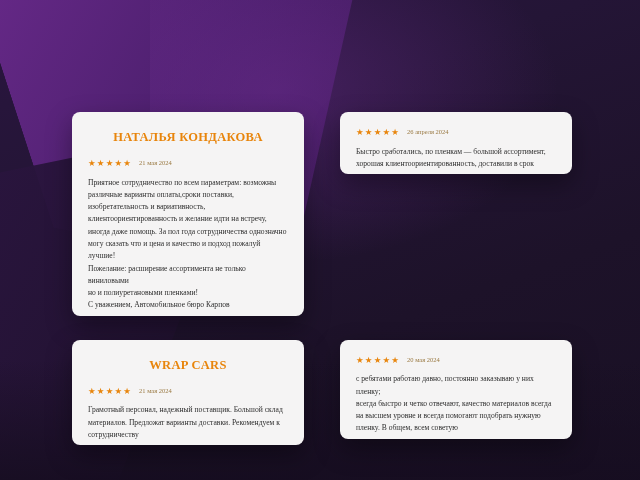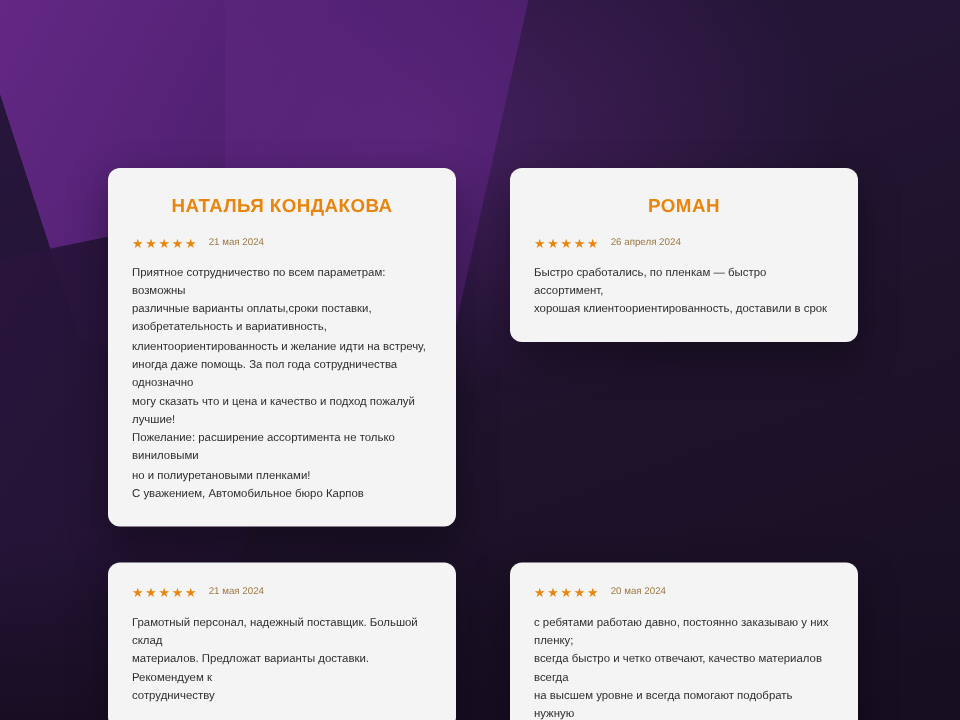--- a/index.html
+++ b/index.html
@@ -72,23 +72,24 @@
     width: 500px;
     display: grid;
     grid-template-columns: 232px 232px;
     column-gap: 36px;
     row-gap: 24px;
     align-items: start;
   }
   .review-card {
     background: #f5f4f4;
     border-radius: 8px;
-    padding: 16px 16px 16px 16px;
+    padding: 16px 16px 4px 16px;
     box-shadow: 0 10px 26px rgba(0,0,0,0.35);
     box-sizing: border-box;
+    font-family: Liberation Serif, serif;
   }
   .review-name {
     color: #e8850c;
     font-size: 12.5px;
     font-weight: bold;
     letter-spacing: 0.3px;
     text-align: center;
     margin: 2px 0 14px 0;
     text-transform: uppercase;
   }
@@ -140,30 +141,30 @@
 изобретательность и вариативность,
 клиентоориентированность и желание идти на встречу,
 иногда даже помощь. За пол года сотрудничества однозначно
 могу сказать что и цена и качество и подход пожалуй лучшие!
 Пожелание: расширение ассортимента не только виниловыми
 но и полиуретановыми пленками!
 С уважением, Автомобильное бюро Карпов</div>
     </div>
 
     <div class="review-card">
-      <div class="review-name">РОМАН</div>
       <div class="rating-row">
         <span class="stars">★★★★★</span>
         <span class="review-date">26 апреля 2024</span>
       </div>
-      <div class="review-text">Быстро сработались, по пленкам — быстро ассортимент,
+      <div class="review-text">Быстро сработались, по пленкам — большой ассортимент,
 хорошая клиентоориентированность, доставили в срок</div>
     </div>
 
     <div class="review-card">
+      <div class="review-name">WRAP CARS</div>
       <div class="rating-row">
         <span class="stars">★★★★★</span>
         <span class="review-date">21 мая 2024</span>
       </div>
       <div class="review-text">Грамотный персонал, надежный поставщик. Большой склад
 материалов. Предложат варианты доставки. Рекомендуем к
 сотрудничеству</div>
     </div>
 
     <div class="review-card">

